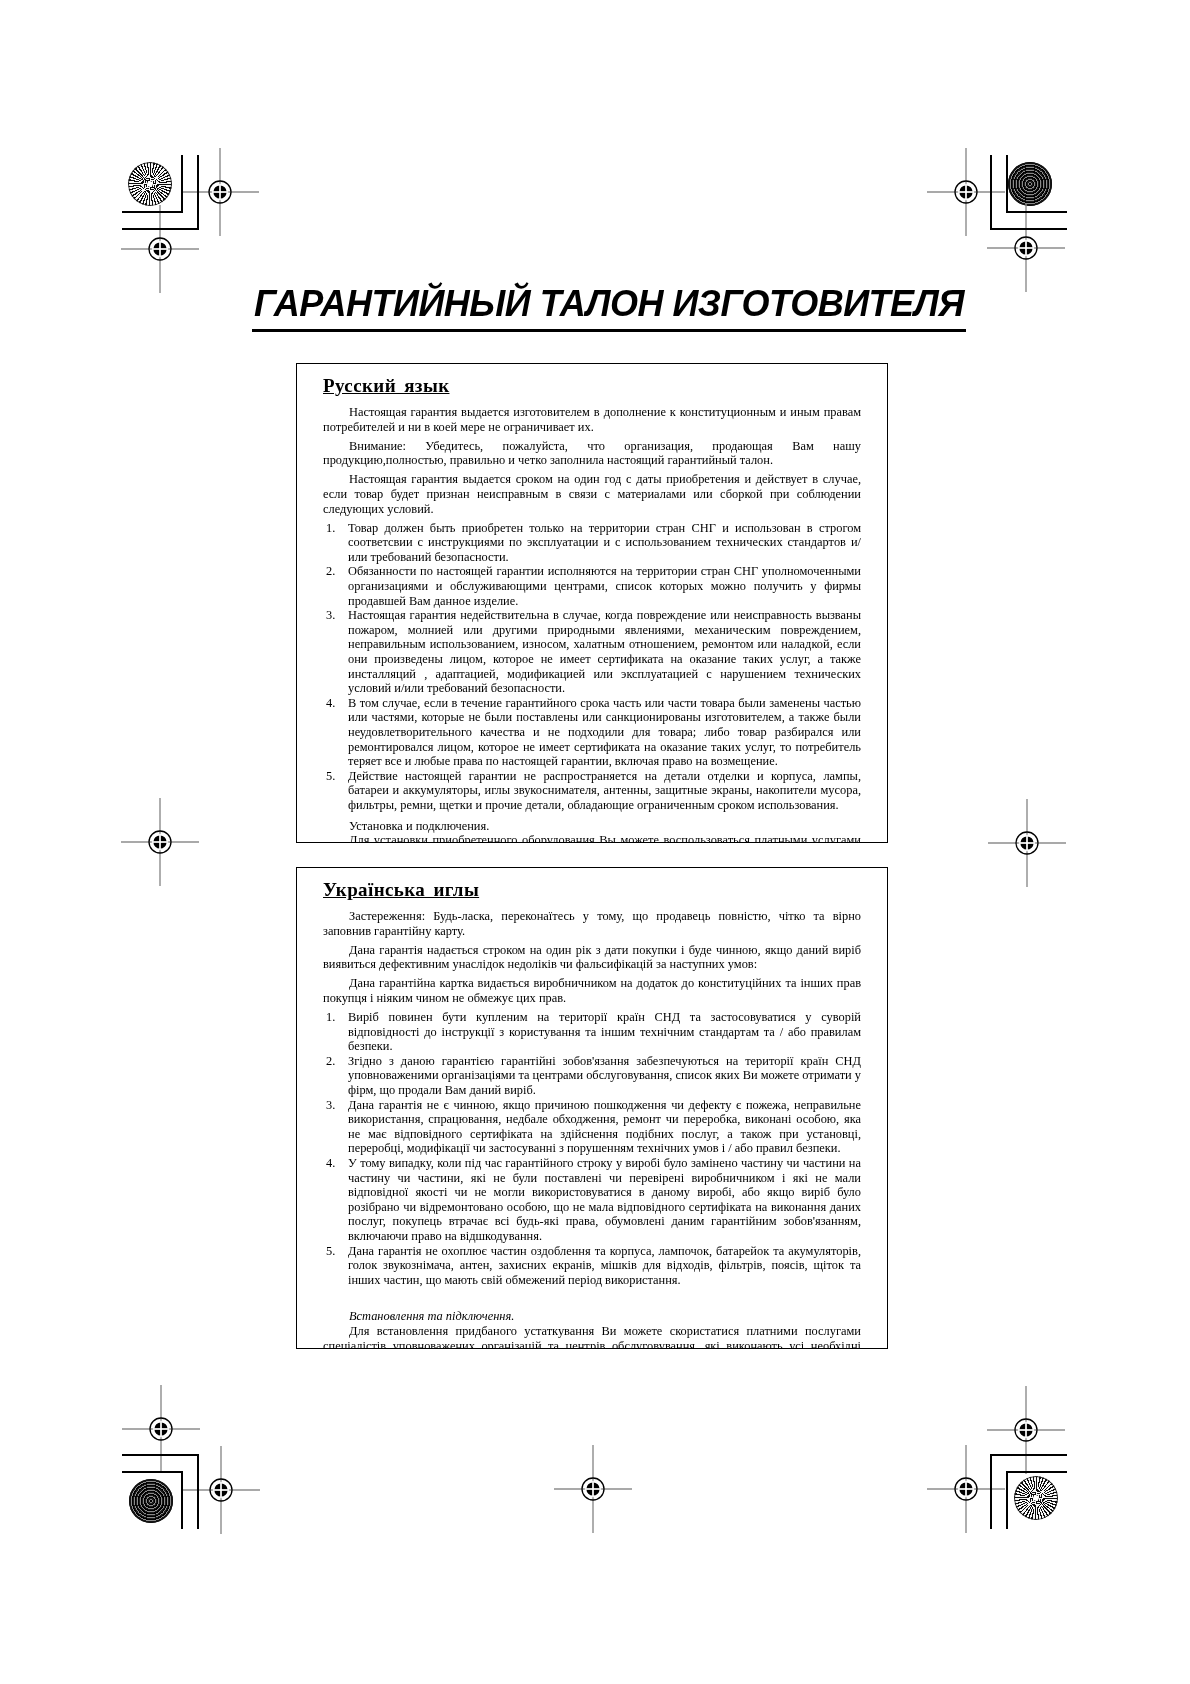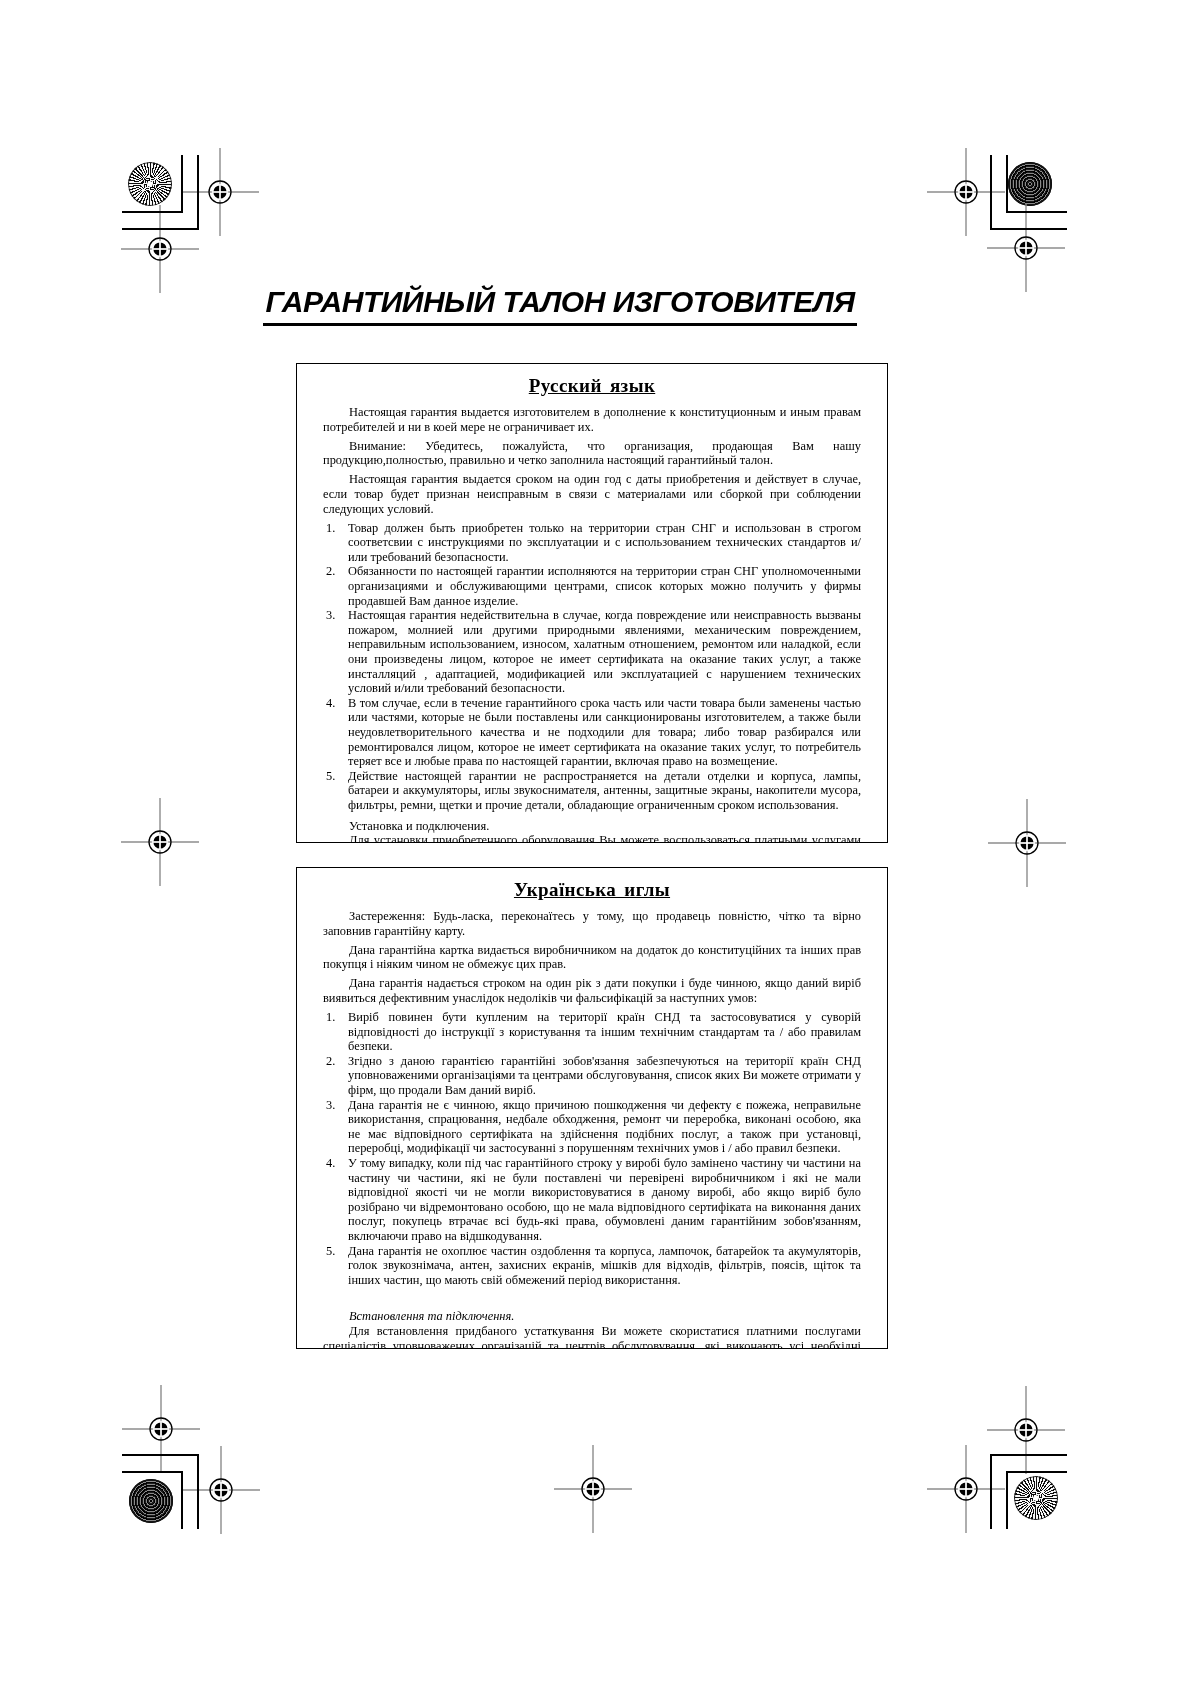--- a/index.html
+++ b/index.html
@@ -28,36 +28,36 @@
     box-shadow: inset 0 0 0 1.5px #111;
   }
 
   
   .doc-title {
     position:absolute; left:252px; top:283px; width:616px; text-align:center;
     font-family:"Liberation Sans", sans-serif;
   }
   .doc-title-text {
     display:inline-block;
-    font-size:30px; font-weight:700; font-style:italic; letter-spacing:-0.5px;
+    font-size:36px; font-weight:700; font-style:italic; letter-spacing:-0.5px;
     border-bottom:3.5px solid #000; padding:0 2px 4px 2px; white-space:nowrap;
   }
 
   
   .lang-box {
     position:absolute; left:296px; width:592px;
     border:1.6px solid #000; background:#fff;
     padding:9px 26px 6px 26px; overflow:hidden;
     font-size:12.4px; line-height:14.6px;
   }
   .box-russian  { top:363px; height:480px; }
   .box-ukrainian{ top:867px; height:482px; }
 
   .lang-heading {
-    text-align:center; font-size:19px; line-height:24px; font-weight:700;
+    font-size:19px; line-height:24px; font-weight:700;
     text-decoration:underline; letter-spacing:0.4px; word-spacing:3px;
     margin:1px 0 7px 0;
   }
 
   .para { text-align:justify; text-indent:26px; margin:0 0 4.5px 0; }
 
   .num-list { list-style:none; margin:1px 0 4px 0; }
   .list-item { position:relative; padding-left:25px; text-align:justify; }
   .item-number { position:absolute; left:3px; top:0; text-indent:0; }
 
@@ -184,22 +184,22 @@
   <p class="install-heading">Установка и подключения.</p>
   <p class="install-para"><span>Для установки приобретенного оборудования Вы можете воспользоваться платными услугами специалистов уполномоченных организаций и обслуживающих центров, которые проведут все необходимые работы для нормального использования техники.</span></p>
 </section>
 
 <section class="lang-box box-ukrainian">
   <h2 class="lang-heading">Українська иглы</h2>
 
   <div>
 
   <p class="para"><span>Застереження: Будь-ласка, переконаїтесь у тому, що продавець повністю, чітко та вірно заповнив гарантійну карту.</span></p>
+      <p class="para"><span>Дана гарантія надається строком на один рік з дати покупки і буде чинною, якщо даний виріб виявиться дефективним унаслідок недоліків чи фальсифікацій за наступних умов:</span></p>
       <p class="para"><span>Дана гарантійна картка видається виробничником на додаток до конституційних та інших прав покупця і ніяким чином не обмежує цих прав.</span></p>
-      <p class="para"><span>Дана гарантія надається строком на один рік з дати покупки і буде чинною, якщо даний виріб виявиться дефективним унаслідок недоліків чи фальсифікацій за наступних умов:</span></p>
     </div>
 
   <ol class="num-list">
 
   <li class="list-item">
       <span class="item-number">1.</span>
       <span>Виріб повинен бути купленим на території країн СНД та застосовуватися у суворій відповідності до інструкції з користування та іншим технічним стандартам та / або правилам безпеки.</span>
     </li>
       <li class="list-item">
       <span class="item-number">2.</span>

